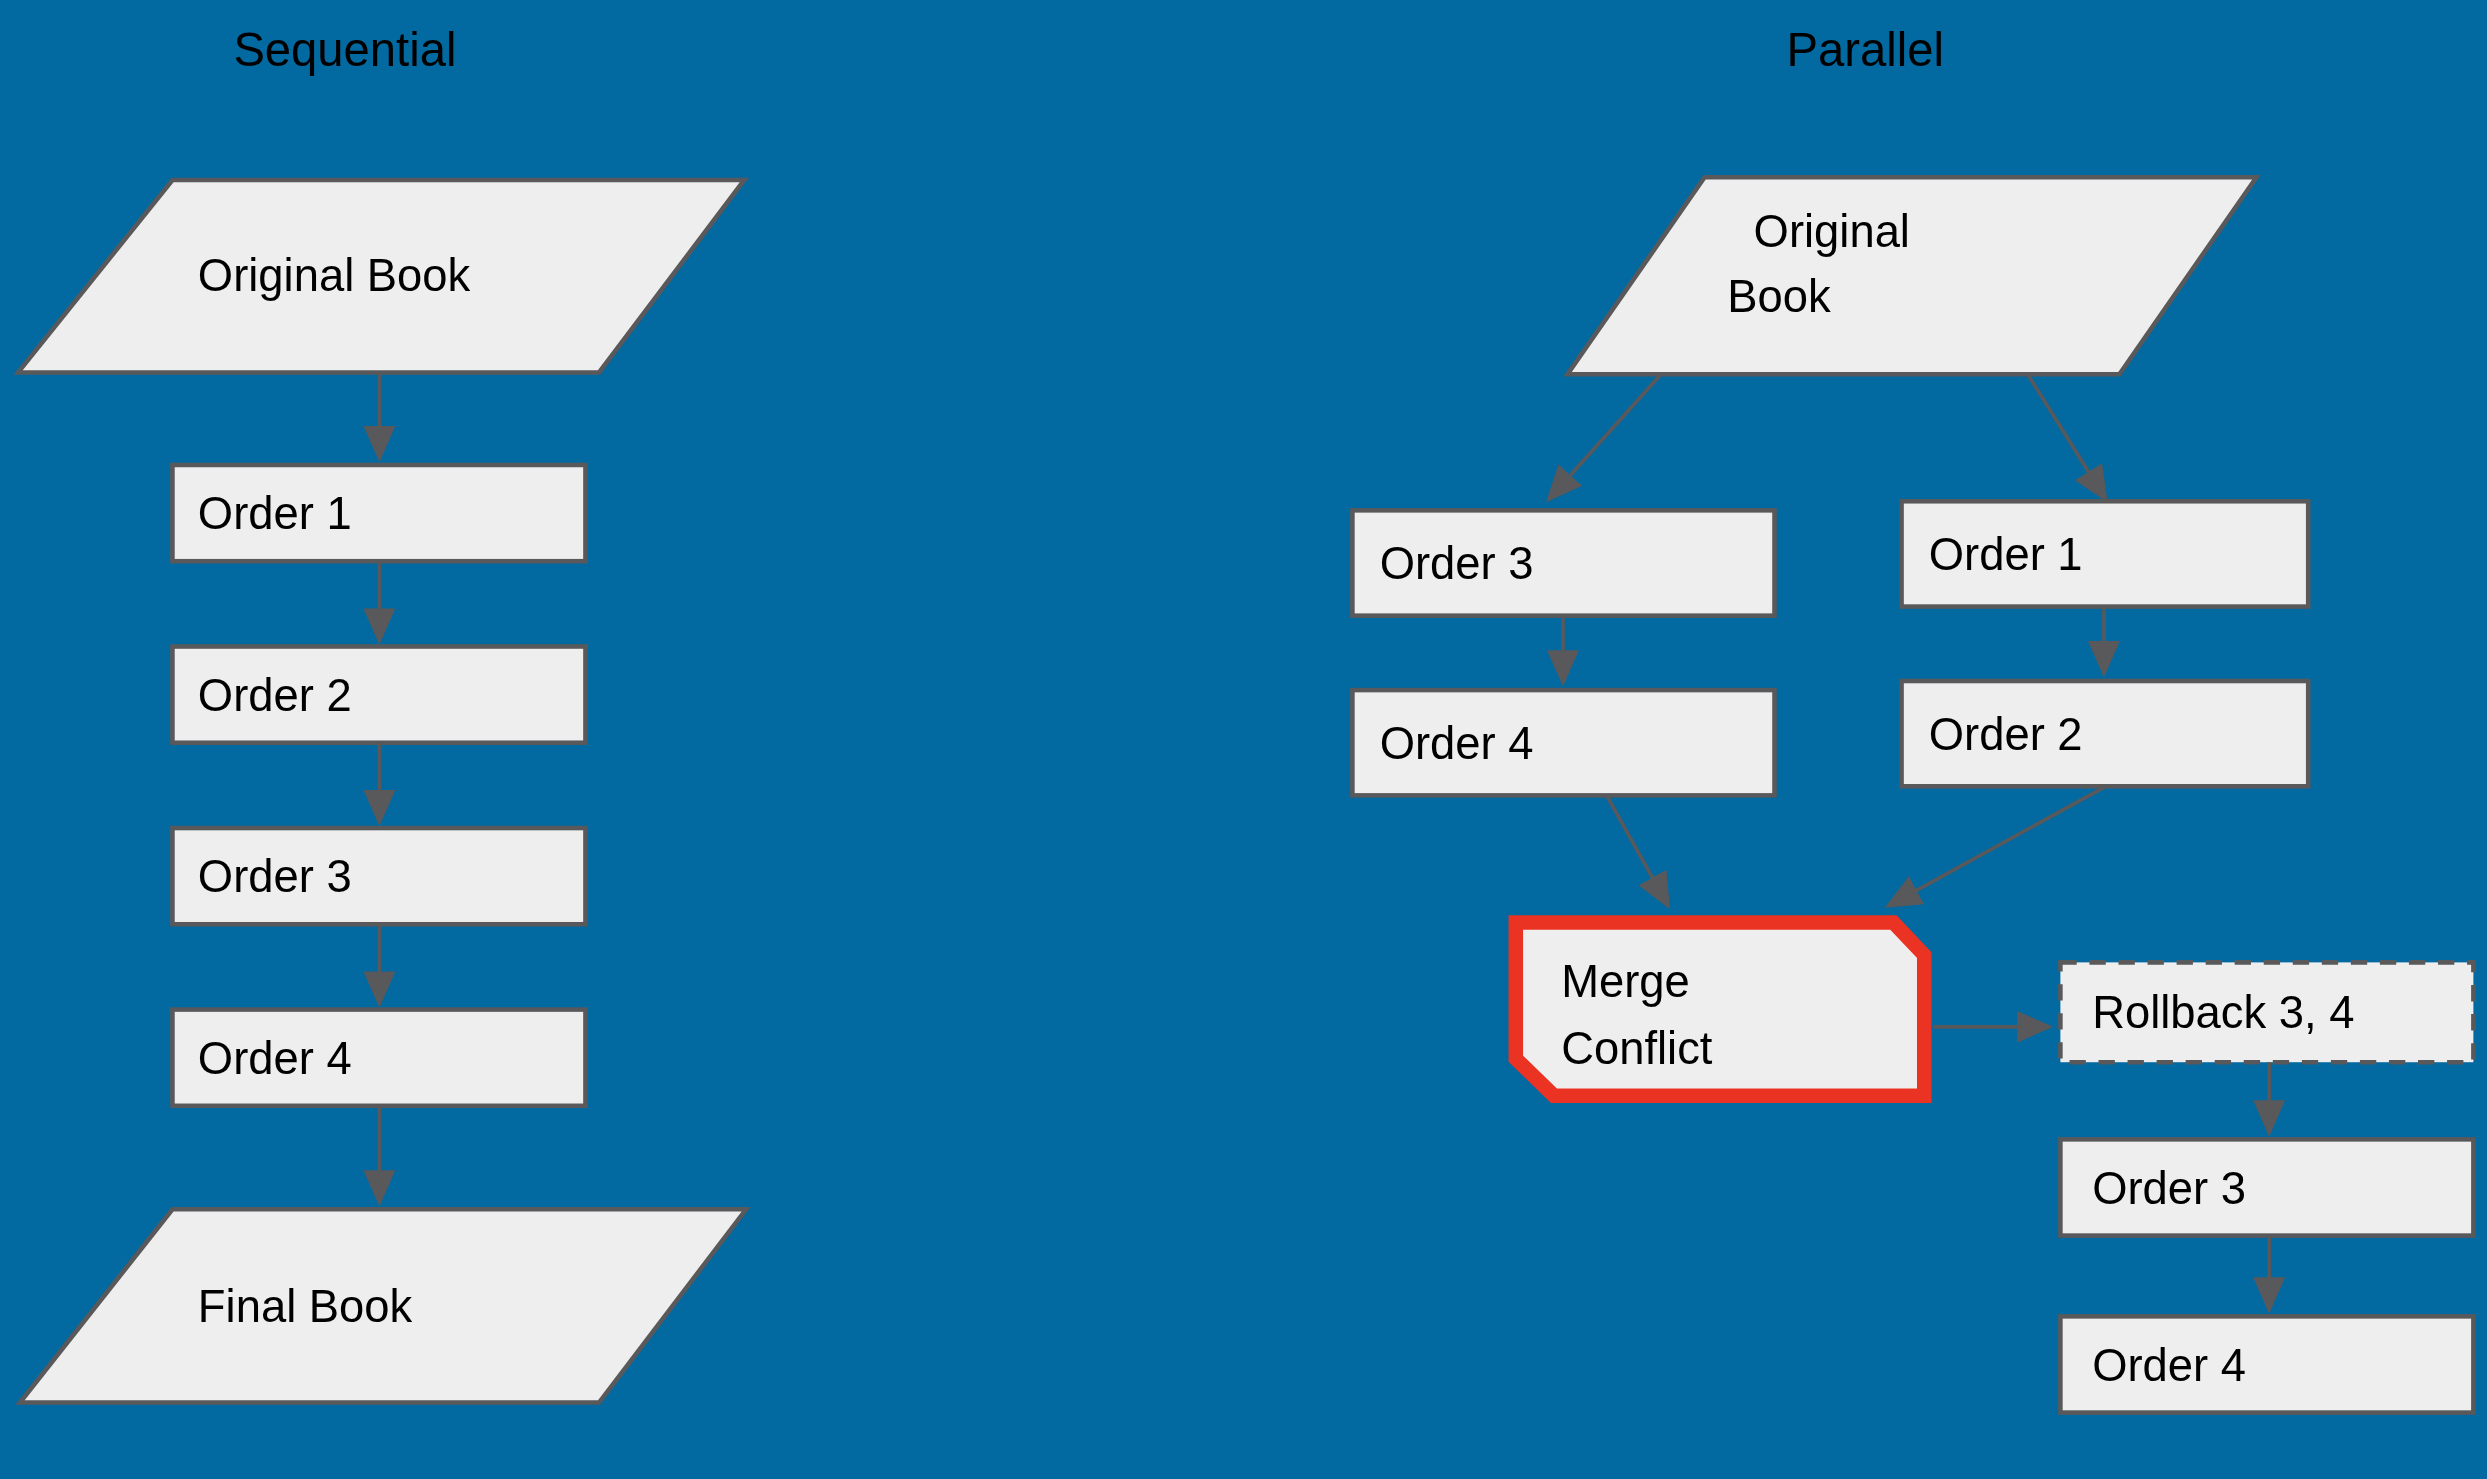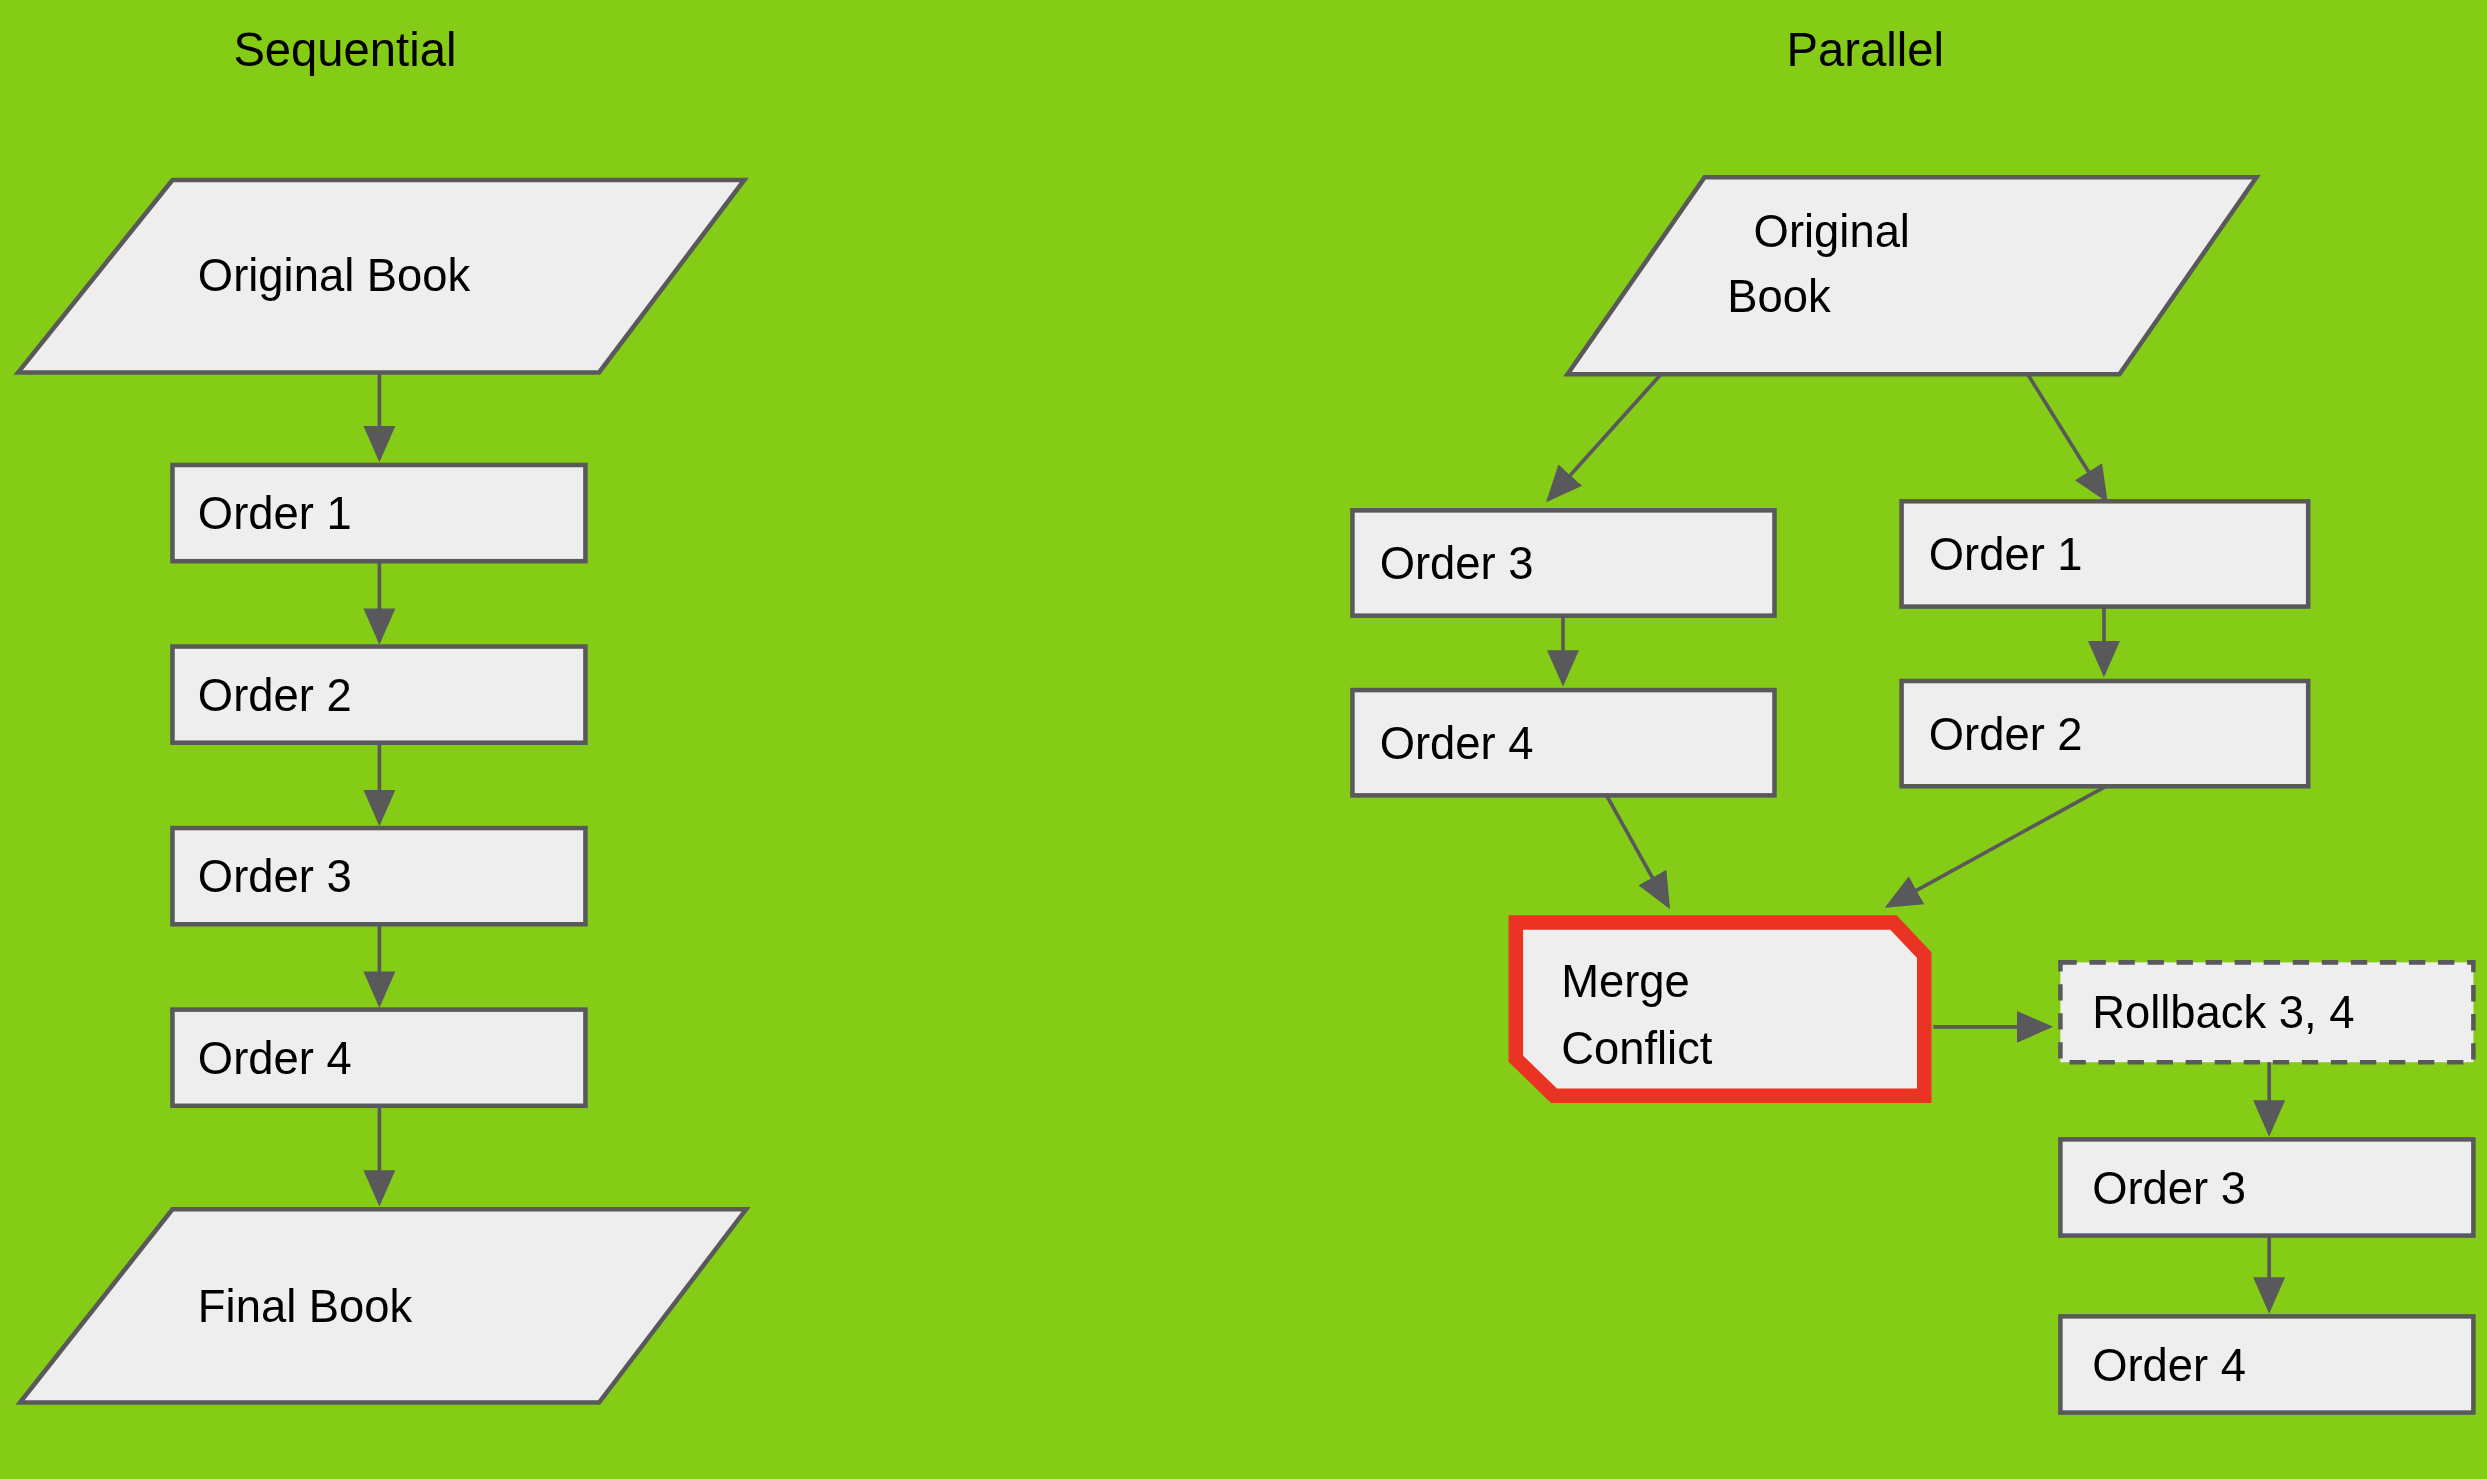--- a/index.html
+++ b/index.html
@@ -7,21 +7,21 @@
     padding: 0;
     background: #ffffff;
   }
   body {
     font-family: "Liberation Sans", sans-serif;
   }
   #canvas {
     position: relative;
     width: 2487px;
     height: 1480px;
-    background: #84cc16;
+    background: #0369a1;
     overflow: hidden;
   }
   svg#diagram {
     position: absolute;
     top: 0;
     left: 0;
     width: 2487px;
     height: 1480px;
   }
   .col-title {

